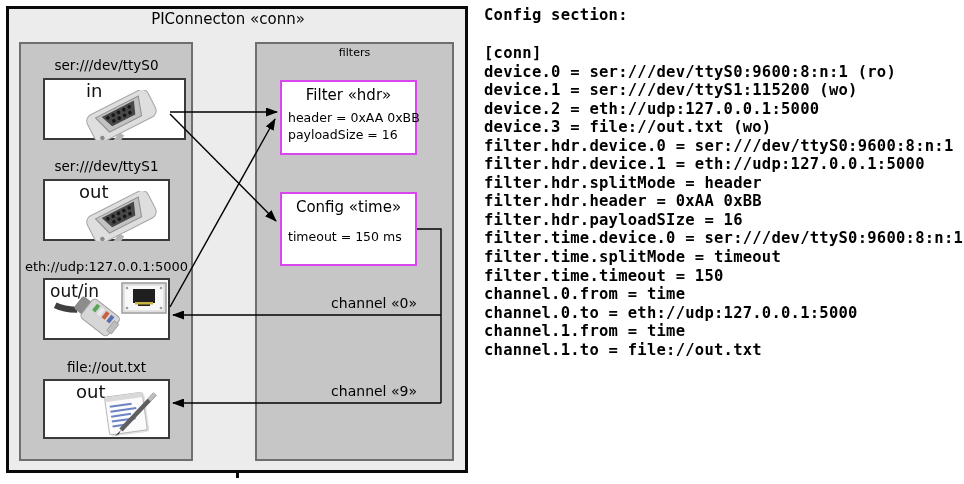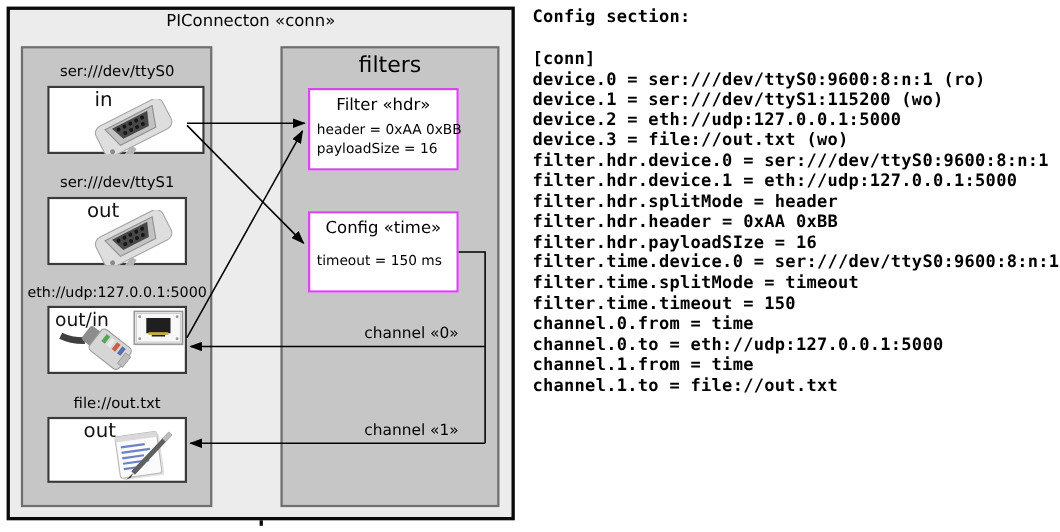--- a/index.html
+++ b/index.html
@@ -13,21 +13,21 @@
 
   
   #outer-box { left:6px; top:6px; width:462px; height:467px; background:#ececec; border:3px solid #0a0a0a; }
   #outer-title { left:6px; top:10px; width:444px; text-align:center; font-size:15px; line-height:18px; }
   #bottom-tick { left:236px; top:473px; width:3px; height:5px; background:#0a0a0a; }
 
   
   .column { background:#c6c6c6; border:2px solid #6f6f6f; }
   #devices-col { left:19px; top:42px; width:174px; height:419px; }
   #filters-col { left:255px; top:42px; width:199px; height:419px; }
-  #filters-title { left:255px; top:46px; width:199px; text-align:center; font-size:20px; }
+  #filters-title { left:255px; top:46px; width:199px; text-align:center; font-size:11px; }
 
   
   .dev-label { font-size:13.5px; line-height:16px; text-align:center; }
   #d0-label { left:31px; top:57px;  width:151px; }
   #d1-label { left:31px; top:158px; width:151px; }
   #d2-label { left:11px; top:259px; width:191px; font-size:13px; }
   #d3-label { left:31px; top:359px; width:151px; }
 
   .dev-box { background:#ffffff; border:2px solid #3a3a3a; }
   #d0-box { left:43px; top:78px;  width:143px; height:62px;text-align:right; }
@@ -180,21 +180,21 @@
     <div class="filter-title">Filter «hdr»</div>
     <div class="fprop p0">header = 0xAA 0xBB</div>
     <div class="fprop p1">payloadSize = 16</div>
   </div>
   <div class="abs filter-box" id="f1">
     <div class="filter-title">Config «time»</div>
     <div class="fprop p0">timeout = 150 ms</div>
   </div>
 
   <div class="abs chan-label" id="c0-label">channel «0»</div>
-  <div class="abs chan-label" id="c1-label">channel «1»</div>
+  <div class="abs chan-label" id="c1-label">channel «9»</div>
 
   <svg class="abs" id="arrows" width="480" height="484" viewBox="0 0 480 484">
     <defs>
       <marker id="ah" markerWidth="12" markerHeight="9" refX="11" refY="4.5" orient="auto" markerUnits="userSpaceOnUse">
         <path d="M0,0 L12,4.5 L0,9 z" fill="#000"></path>
       </marker>
     </defs>
     <line x1="170" y1="112" x2="277" y2="112" stroke="#000" stroke-width="1.4" marker-end="url(#ah)"></line>
     <line x1="170" y1="114" x2="276" y2="221" stroke="#000" stroke-width="1.4" marker-end="url(#ah)"></line>
     <line x1="170" y1="307" x2="275" y2="119" stroke="#000" stroke-width="1.4" marker-end="url(#ah)"></line>

